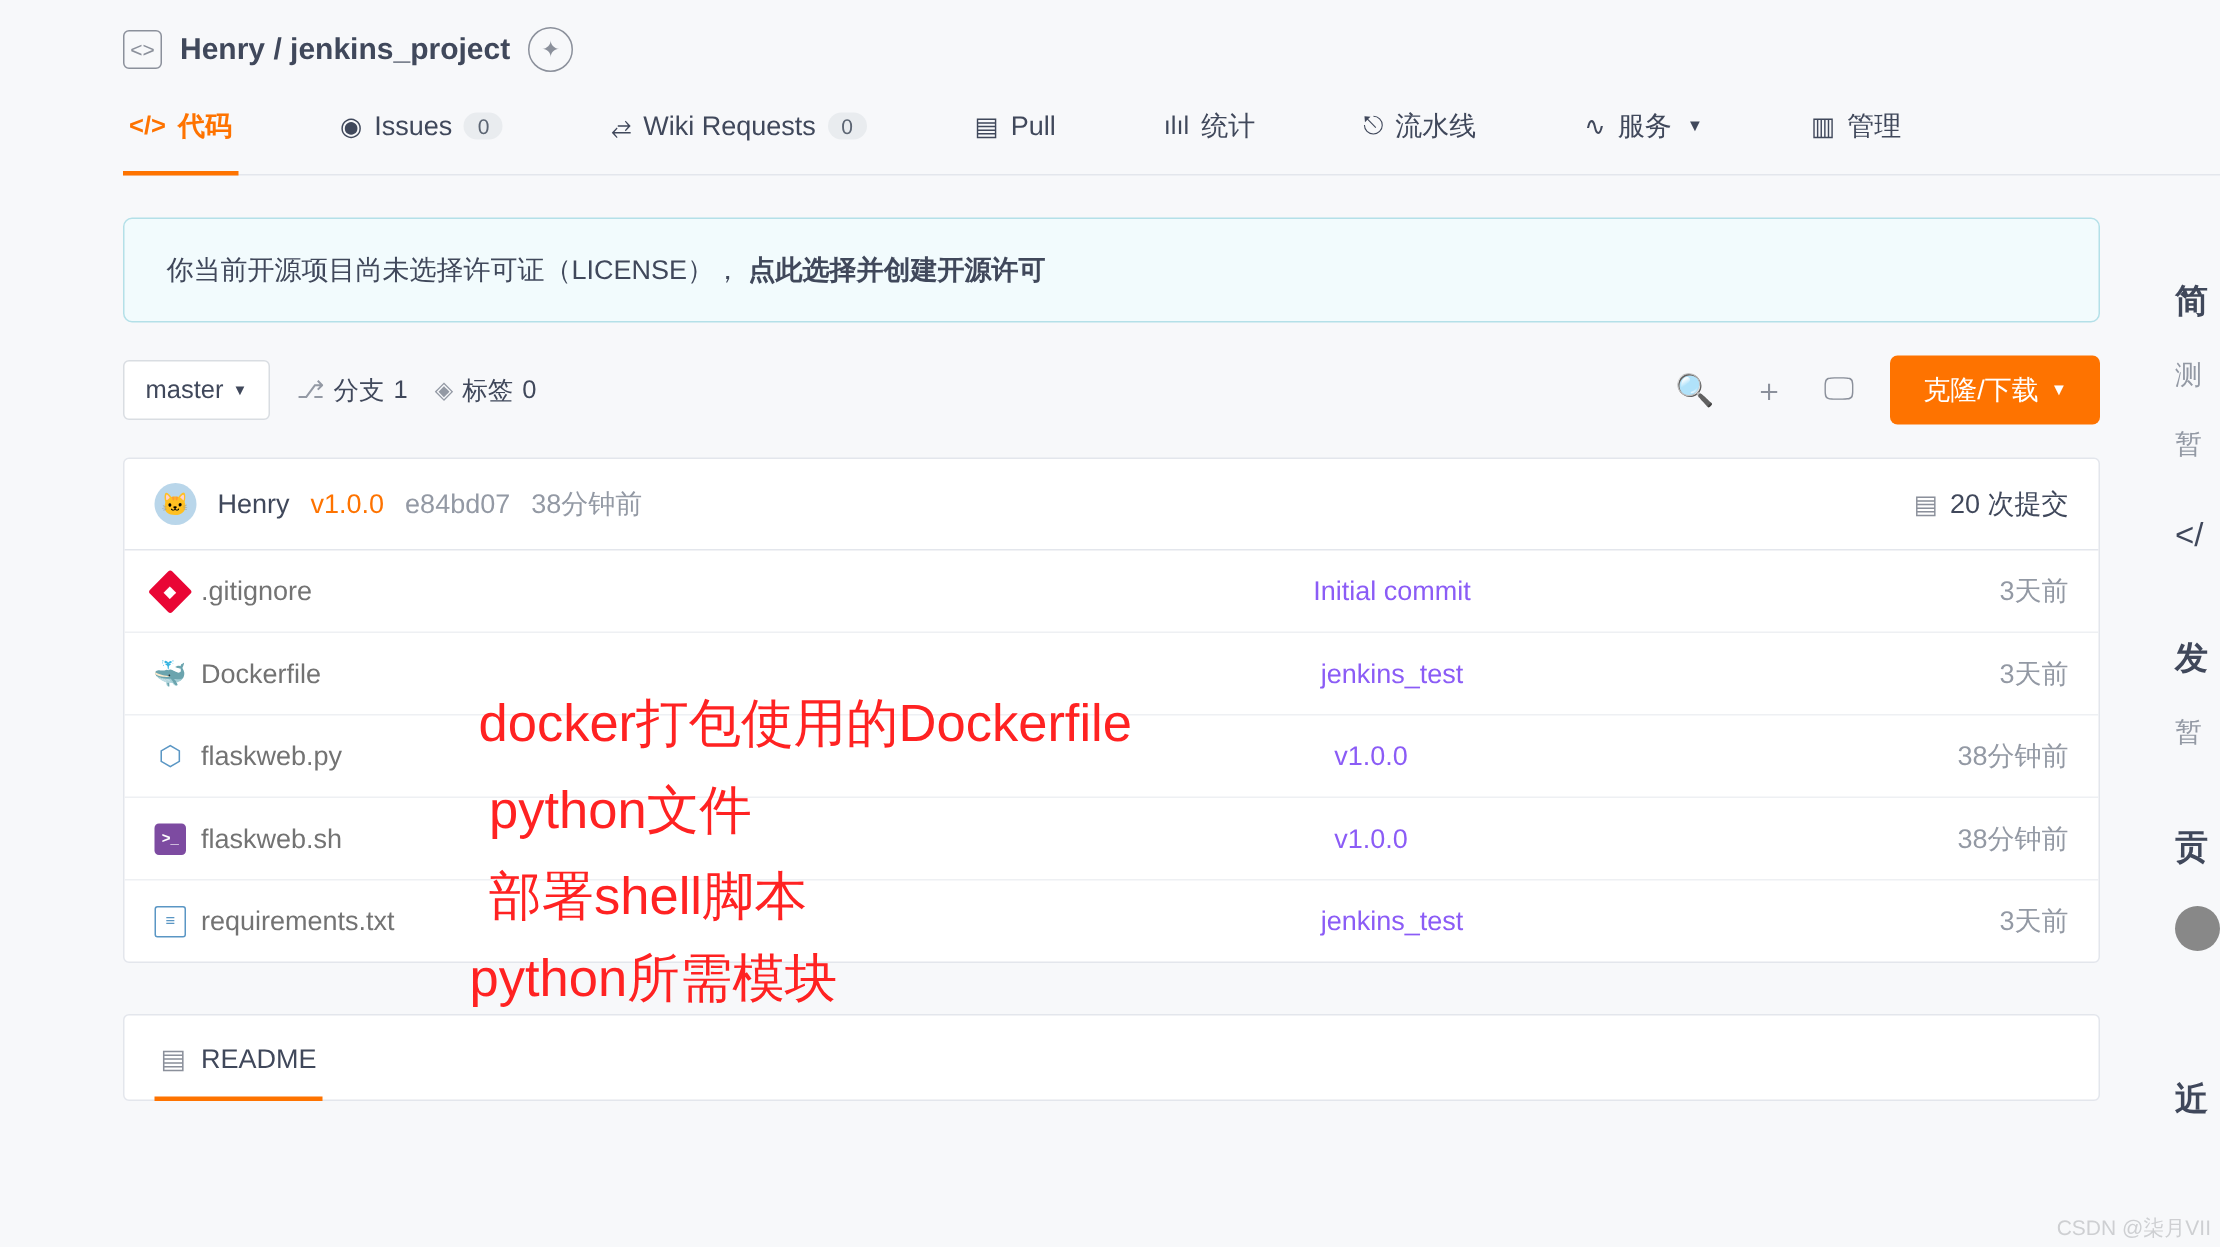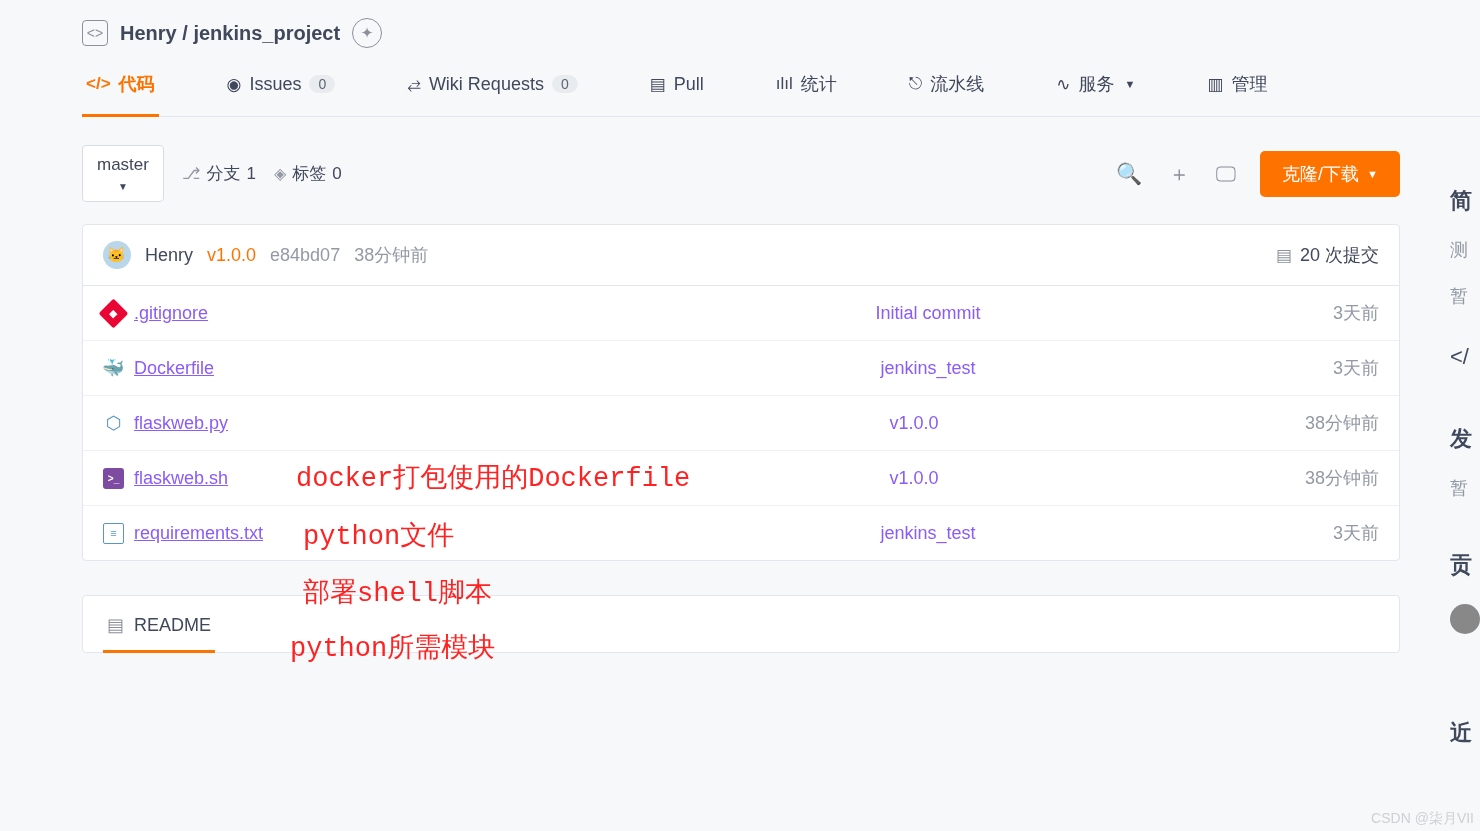--- a/index.html
+++ b/index.html
@@ -21,21 +21,21 @@
 .tab .count { background: #e9ecef; color: #5c6573; border-radius: 10px; padding: 1px 9px; font-size: 14px; }
 .tab-icon { font-size: 17px; color: inherit; }
 .tab .caret { font-size: 11px; margin-left: 2px; }
 
 
 .notice { border: 1px solid #b4e0e8; background: #f2fbfd; border-radius: 6px; padding: 22px 28px; margin-bottom: 22px; font-size: 18px; color: #40485b; width: 1318px; }
 .notice .action { font-weight: 700; color: #40485b; cursor: pointer; }
 
 
 .toolbar { display: flex; align-items: center; gap: 18px; margin-bottom: 22px; width: 1318px; }
-.branch-btn { border: 1px solid #d9dde2; background: #fff; border-radius: 4px; padding: 9px 14px; font-size: 17px; color: #40485b; display: flex; align-items: center; gap: 6px; cursor: pointer; flex-direction: column; }
+.branch-btn { border: 1px solid #d9dde2; background: #fff; border-radius: 4px; padding: 9px 14px; font-size: 17px; color: #40485b; display: flex; align-items: center; gap: 6px; cursor: pointer; }
 .branch-btn .caret { font-size: 10px; }
 .meta-links { display: flex; gap: 18px; font-size: 17px; color: #40485b; }
 .meta-links span { display: flex; align-items: center; gap: 6px; cursor: pointer; }
 .meta-icon { color: #9399a4; font-size: 16px; }
 .spacer { flex: 1; }
 .tool-icons { display: flex; gap: 26px; align-items: center; color: #8b909b; font-size: 21px; }
 .tool-icons span { cursor: pointer; }
 .clone-btn { background: #fe7300; color: #fff; border: none; border-radius: 5px; padding: 11px 22px; font-size: 18px; font-weight: 500; display: flex; align-items: center; gap: 8px; cursor: pointer; margin-left: 6px; }
 .clone-btn .caret { font-size: 11px; }
 
@@ -47,21 +47,21 @@
 .version { color: #fe7300; font-size: 18px; }
 .commit-hash { color: #9399a4; font-size: 18px; }
 .commit-time { color: #9399a4; font-size: 18px; }
 .commit-count { margin-left: auto; display: flex; align-items: center; gap: 8px; color: #40485b; font-size: 18px; cursor: pointer; }
 .commit-count .icon { color: #8b909b; font-size: 17px; }
 
 .file-row { display: flex; align-items: center; padding: 15px 20px; border-bottom: 1px solid #eef0f3; font-size: 18px; }
 .file-row:last-child { border-bottom: none; }
 .file-left { display: flex; align-items: center; gap: 10px; flex: 0 0 420px; }
 .file-icon { width: 21px; height: 21px; display: flex; align-items: center; justify-content: center; flex-shrink: 0; }
-.file-name { color: #8b5cf6; cursor: pointer; text-decoration: underline; }
+.file-name { color: #737373; cursor: pointer; }
 .file-msg { flex: 1; text-align: center; color: #8b5cf6; }
 .file-time { color: #9399a4; }
 
 .ic-gitignore { background: #e90635; color: #fff; border-radius: 2px; font-size: 11px; transform: rotate(45deg); }
 .ic-gitignore span { transform: rotate(-45deg); display: block; }
 .ic-docker { color: #5a6a85; font-size: 18px; }
 .ic-python { color: #5a96c4; font-size: 18px; }
 .ic-shell { background: #7d4ba1; color: #fff; border-radius: 3px; font-size: 10px; font-weight: 700; }
 .ic-txt { border: 1.5px solid #5a96c4; border-radius: 2px; color: #5a96c4; font-size: 11px; }
 
@@ -71,21 +71,21 @@
 .readme-tab .icon { color: #8b909b; font-size: 18px; }
 .readme-tab .label { font-size: 18px; font-weight: 500; }
 
 
 .side { position: absolute; right: 0; top: 186px; display: flex; flex-direction: column; color: #40485b; font-size: 22px; }
 .side div { margin-bottom: 22px; }
 .side .sub { color: #9399a4; font-size: 18px; }
 .side-circle { width: 30px; height: 30px; border-radius: 50%; background: #888; margin-top: 2px; }
 
 
-.annot { position: absolute; color: #ff2222; font-size: 27px; font-family: Liberation Mono, monospace; pointer-events: none; }
+.annot { position: absolute; color: #ff2222; font-size: 35px; font-family: Liberation Sans, sans-serif; pointer-events: none; margin-left: 23px; }
 
 
 .wm { position: absolute; right: 6px; bottom: 3px; color: #c7c9cc; font-size: 14px; opacity: 0.85; }
 </style>
 </head>
 <body>
 
 <div class="container">
 
   <div class="repo-header">
@@ -129,20 +129,24 @@
       <span class="tab-icon">∿</span>
       <span>服务</span>
       <span class="caret">▼</span>
     </div>
     <div class="tab">
       <span class="tab-icon">▥</span>
       <span>管理</span>
     </div>
   </div>
 
+  <div class="notice">
+    <span>你当前开源项目尚未选择许可证（LICENSE），</span>
+    <span class="action">点此选择并创建开源许可</span>
+  </div>
 
   <div class="toolbar">
     <div class="branch-btn">
       <span>master</span>
       <span class="caret">▼</span>
     </div>
     <div class="meta-links">
       <span>
         <span class="meta-icon">⎇</span>
         <span>分支</span>

